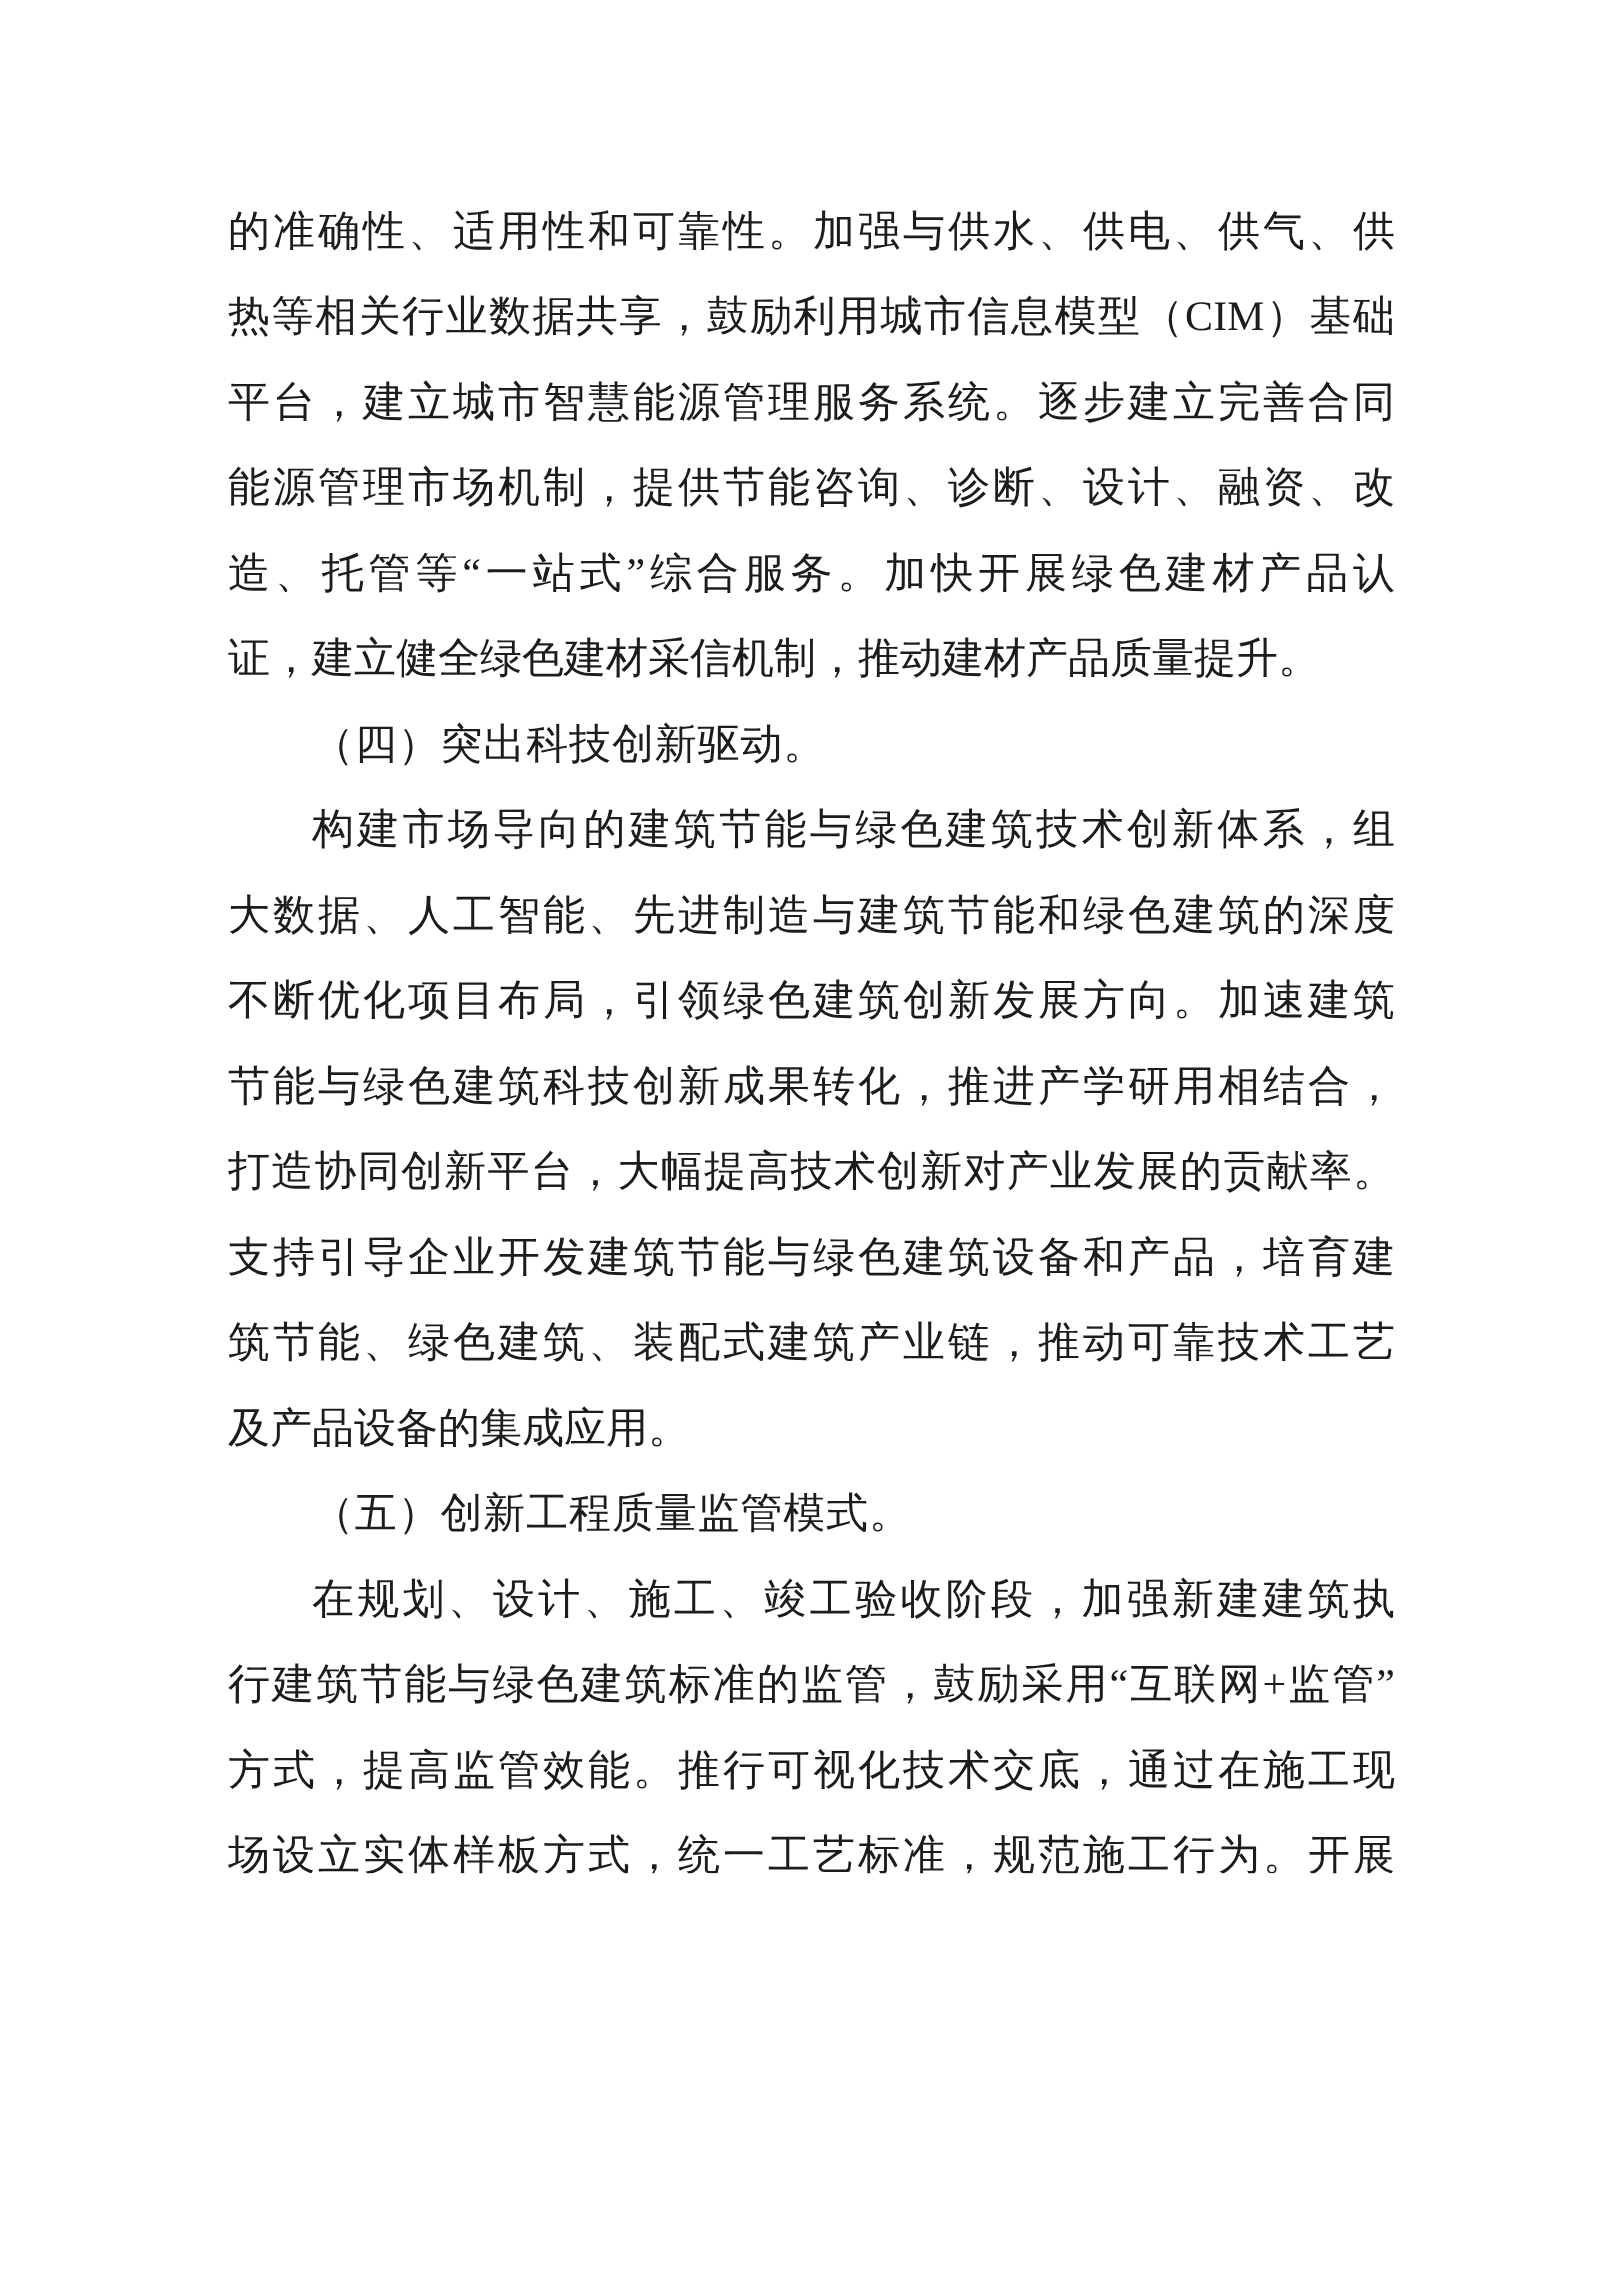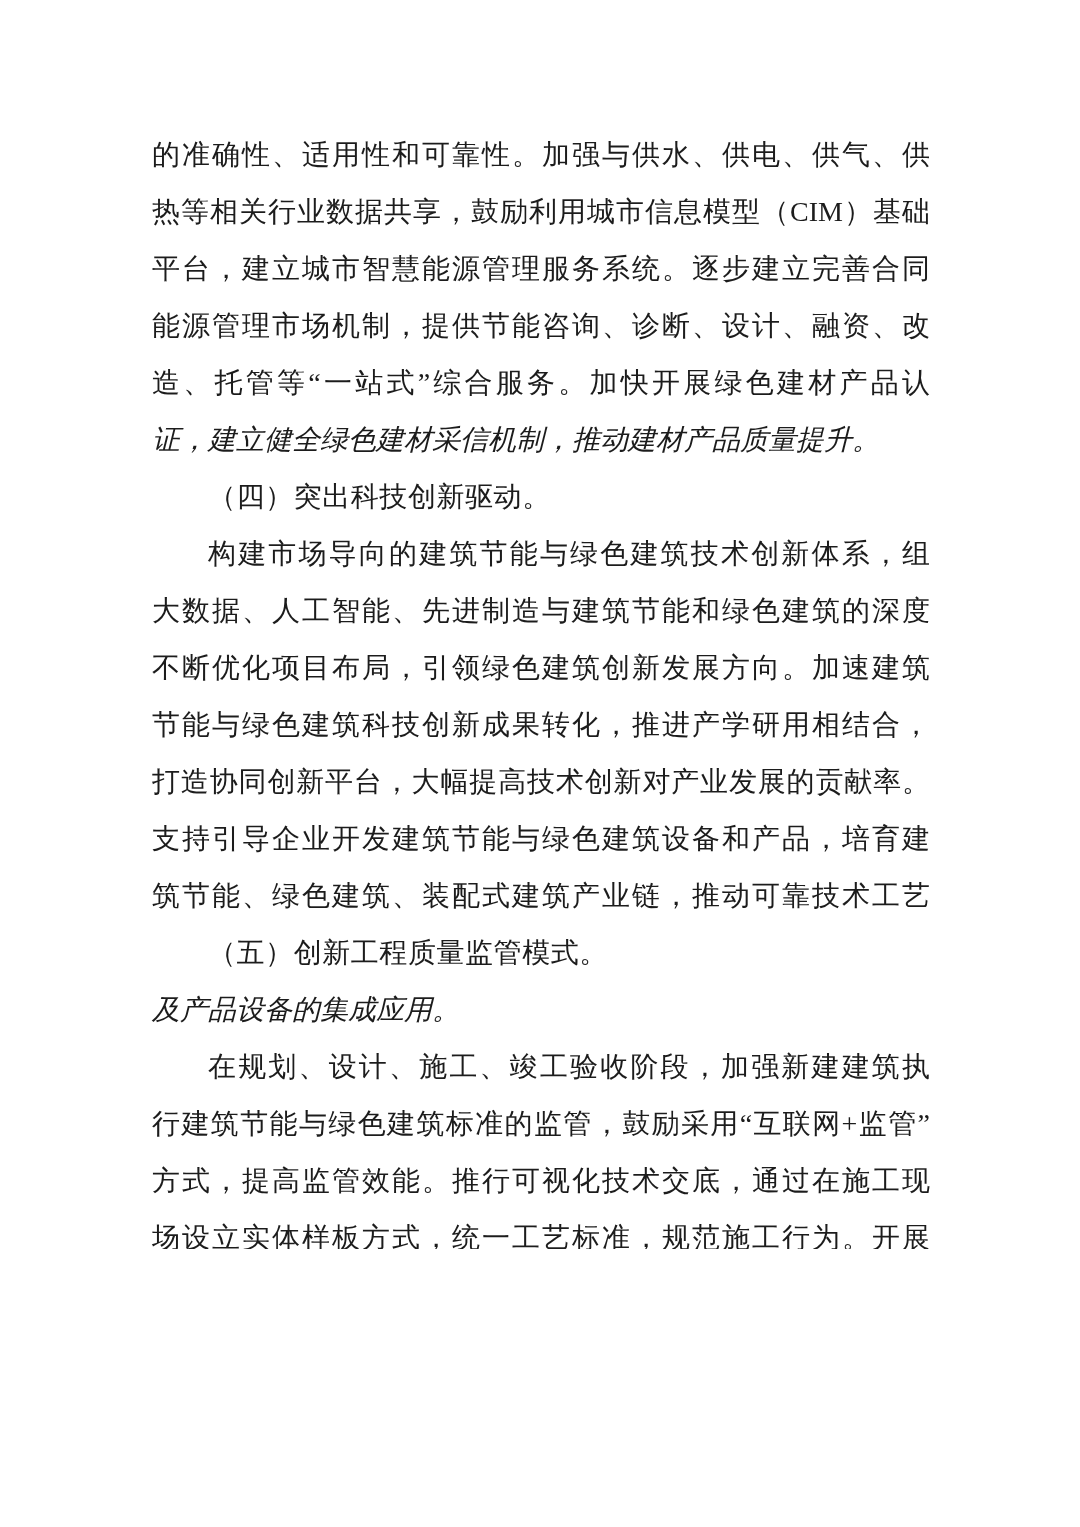--- a/index.html
+++ b/index.html
@@ -31,21 +31,20 @@
   }
   
   .line.fill {
     white-space: normal;
     text-align: justify;
     text-align-last: justify;
   }
   
   .line.end {
     text-align: left;
-    font-style: italic;
   }
   
   .line.first {
     white-space: normal;
     text-indent: 2em;
     text-align: justify;
     text-align-last: justify;
   }
   
   .line.heading {
@@ -111,22 +110,22 @@
       <div class="line fill">造、托管等“一站式”综合服务。加快开展绿色建材产品认</div>
       <div class="line end">证，建立健全绿色建材采信机制，推动建材产品质量提升。</div>
       <div class="line heading">（四）突出科技创新驱动。</div>
       <div class="line first">构建市场导向的建筑节能与绿色建筑技术创新体系，组</div>
       <div class="line fill">大数据、人工智能、先进制造与建筑节能和绿色建筑的深度</div>
       <div class="line fill">不断优化项目布局，引领绿色建筑创新发展方向。加速建筑</div>
       <div class="line fill">节能与绿色建筑科技创新成果转化，推进产学研用相结合，</div>
       <div class="line fill">打造协同创新平台，大幅提高技术创新对产业发展的贡献率。</div>
       <div class="line fill">支持引导企业开发建筑节能与绿色建筑设备和产品，培育建</div>
       <div class="line fill">筑节能、绿色建筑、装配式建筑产业链，推动可靠技术工艺</div>
+      <div class="line end">及产品设备的集成应用。</div>
       <div class="line heading">（五）创新工程质量监管模式。</div>
-      <div class="line end">及产品设备的集成应用。</div>
       <div class="line first">在规划、设计、施工、竣工验收阶段，加强新建建筑执</div>
       <div class="line fill">行建筑节能与绿色建筑标准的监管，鼓励采用“互联网+监管”</div>
       <div class="line fill">方式，提高监管效能。推行可视化技术交底，通过在施工现</div>
       <div class="line fill">场设立实体样板方式，统一工艺标准，规范施工行为。开展</div>
     </main>
 
   <div class="page-number">— 17 —</div>
 
   <footer class="brand">
     <svg class="brand-mark" viewBox="0 0 66 64" xmlns="http://www.w3.org/2000/svg">

